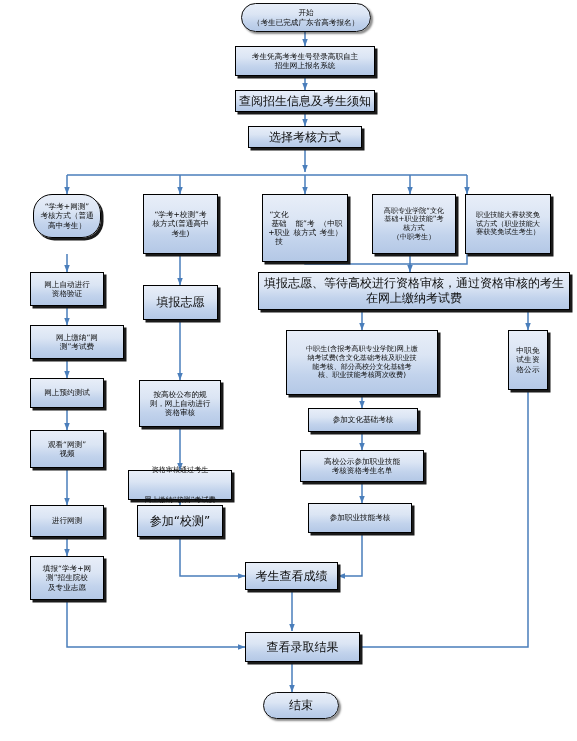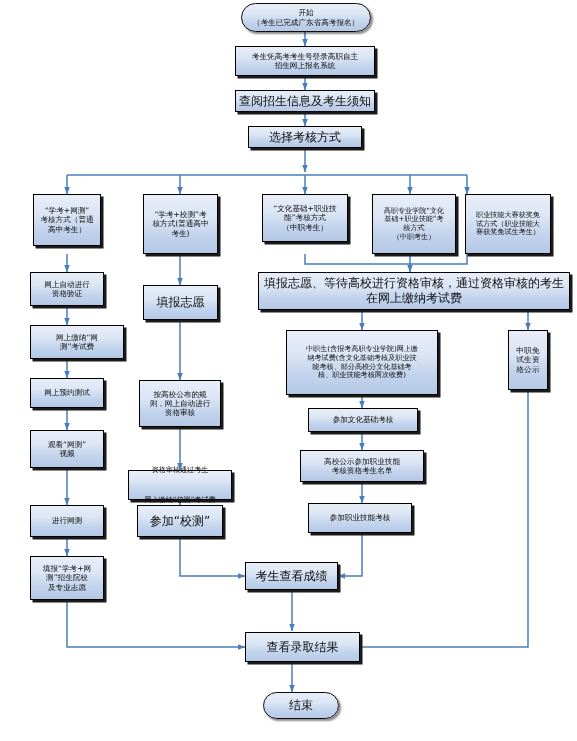--- a/index.html
+++ b/index.html
@@ -129,33 +129,33 @@
   </div>
 
   <div class="node fs85" style="left:235px; top:90px; width:140px; height:22px;">
     <span>查阅招生信息及考生须知</span>
   </div>
 
   <div class="node fs85" style="left:248px; top:126px; width:114px; height:22px;">
     <span>选择考核方式</span>
   </div>
 
-  <div class="node fs8" style="left:33px; top:194px; width:68px; height:52px; flex-direction:column;">
+  <div class="node fs8" style="left:33px; top:194px; width:68px; height:44px; flex-direction:column;border-radius:19px;">
     <span>“学考+网测”</span>
     <span>考核方式（普通</span>
     <span>高中考生）</span>
   </div>
 
   <div class="node fs8" style="left:143px; top:194px; width:75px; height:60px; flex-direction:column;">
     <span>“学考+校测”考</span>
     <span>核方式(普通高中</span>
     <span>考生)</span>
   </div>
 
-  <div class="node fs8" style="left:262px; top:194px; width:86px; height:48px; flex-direction:column;text-align:center;">
+  <div class="node fs8" style="left:262px; top:194px; width:86px; height:68px; text-align:center;">
     <span>“文化基础+职业技</span>
     <span>能”考核方式</span>
     <span>（中职考生）</span>
   </div>
 
   <div class="node fs75" style="left:372px; top:194px; width:84px; height:60px; flex-direction:column;">
     <span>高职专业学院“文化</span>
     <span>基础+职业技能”考</span>
     <span>核方式</span>
     <span>（中职考生）</span>

